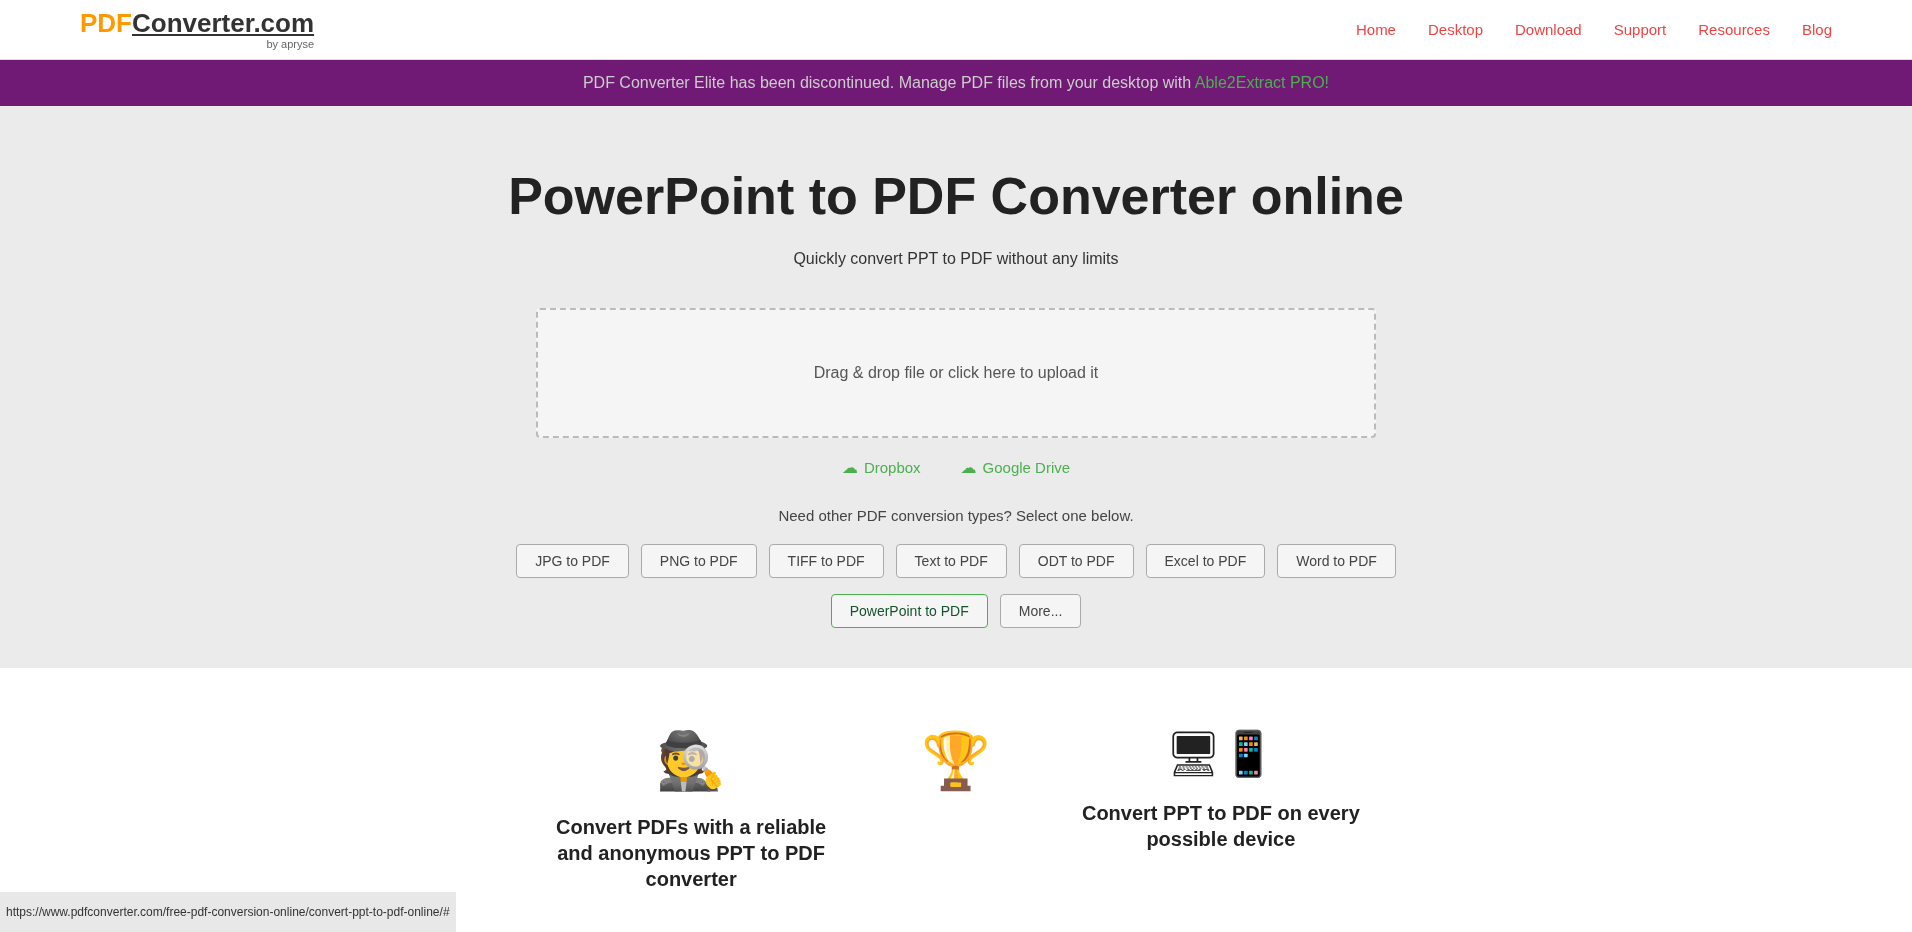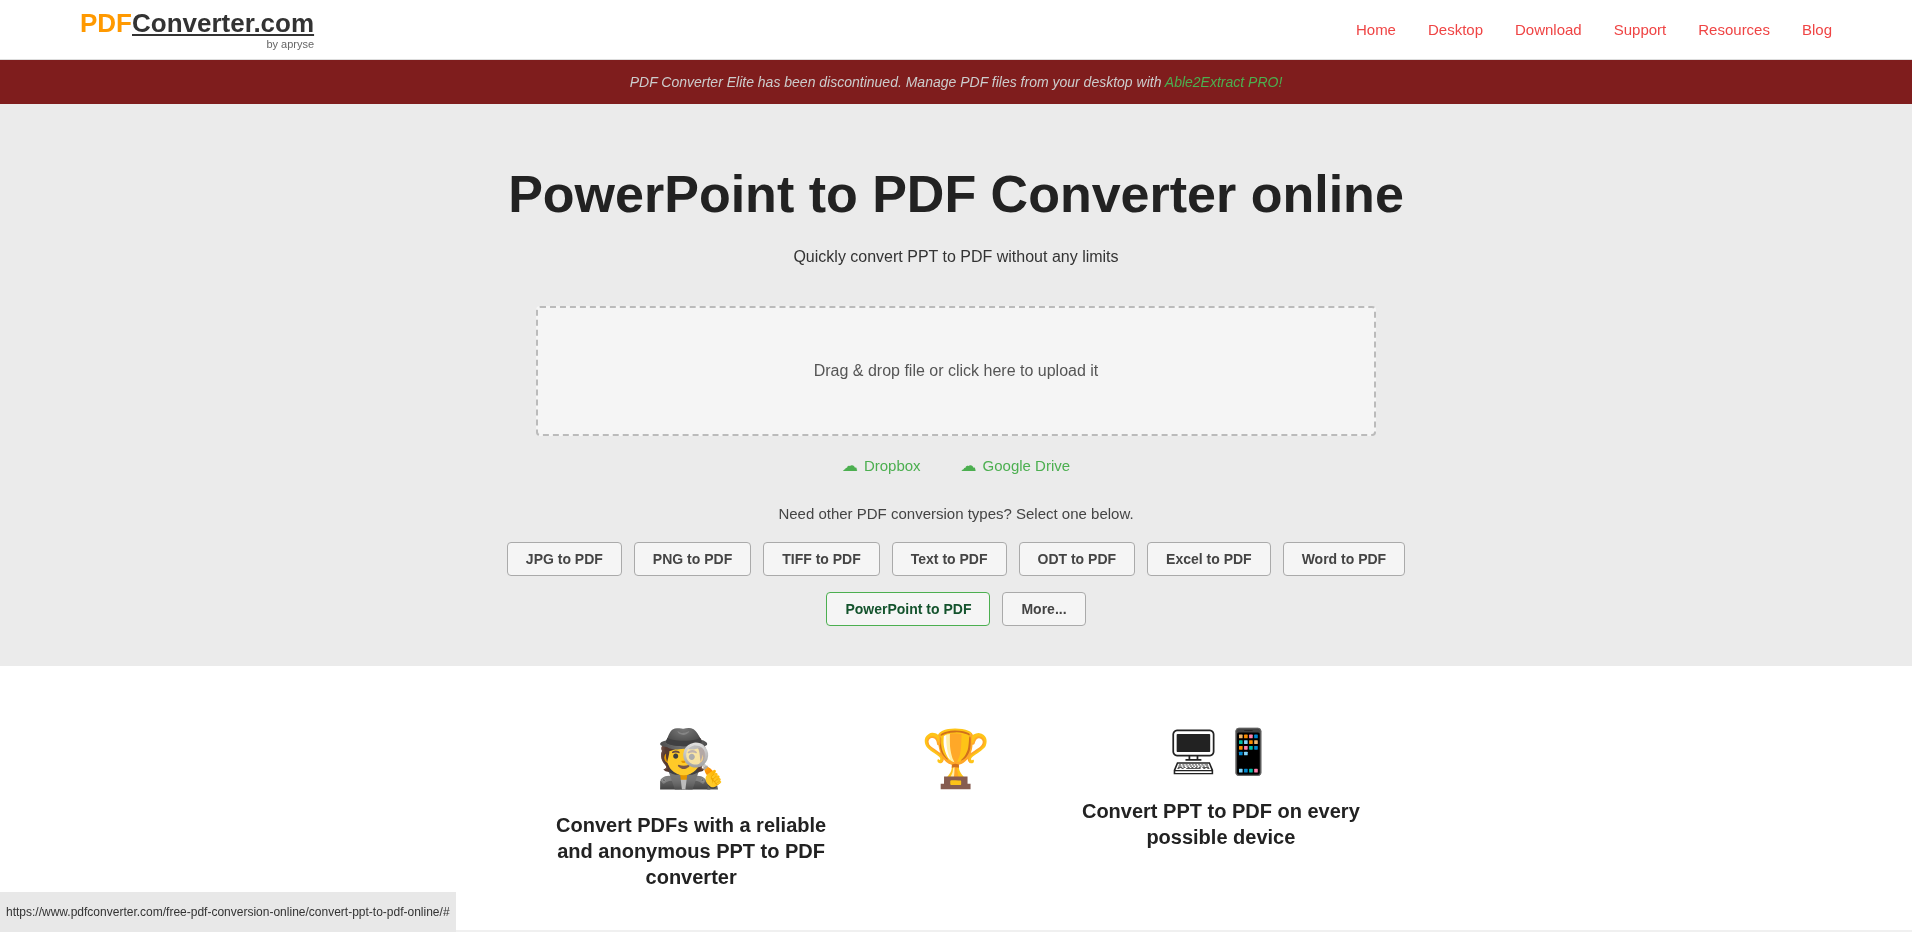--- a/index.html
+++ b/index.html
@@ -35,26 +35,25 @@
     }
     .nav-item {
       font-size: 15px;
       color: #ef4444;
       text-decoration: none;
       cursor: pointer;
     }
 
     
     .banner {
-      background: #7f1d1d;
+      background: #701a75;
       color: #ccc;
       text-align: center;
       padding: 14px 20px;
-      font-size: 14px;
-      font-style: italic;
+      font-size: 16px;
     }
     .banner-link { color: #4caf50; cursor: pointer; }
 
     
     .hero {
       background: #ebebeb;
       padding: 60px 20px 40px;
       text-align: center;
     }
     .hero-title {
@@ -123,21 +122,20 @@
       margin-bottom: 16px;
     }
     .conv-btn {
       border: 1px solid #aaa;
       border-radius: 4px;
       background: #f5f5f5;
       padding: 8px 18px;
       font-size: 14px;
       color: #444;
       cursor: pointer;
-      font-weight: bold;
     }
     .conv-btn-active {
       border-color: #4caf50;
       color: #14532d;
     }
     .conv-row2 {
       display: flex;
       justify-content: center;
       gap: 12px;
     }

